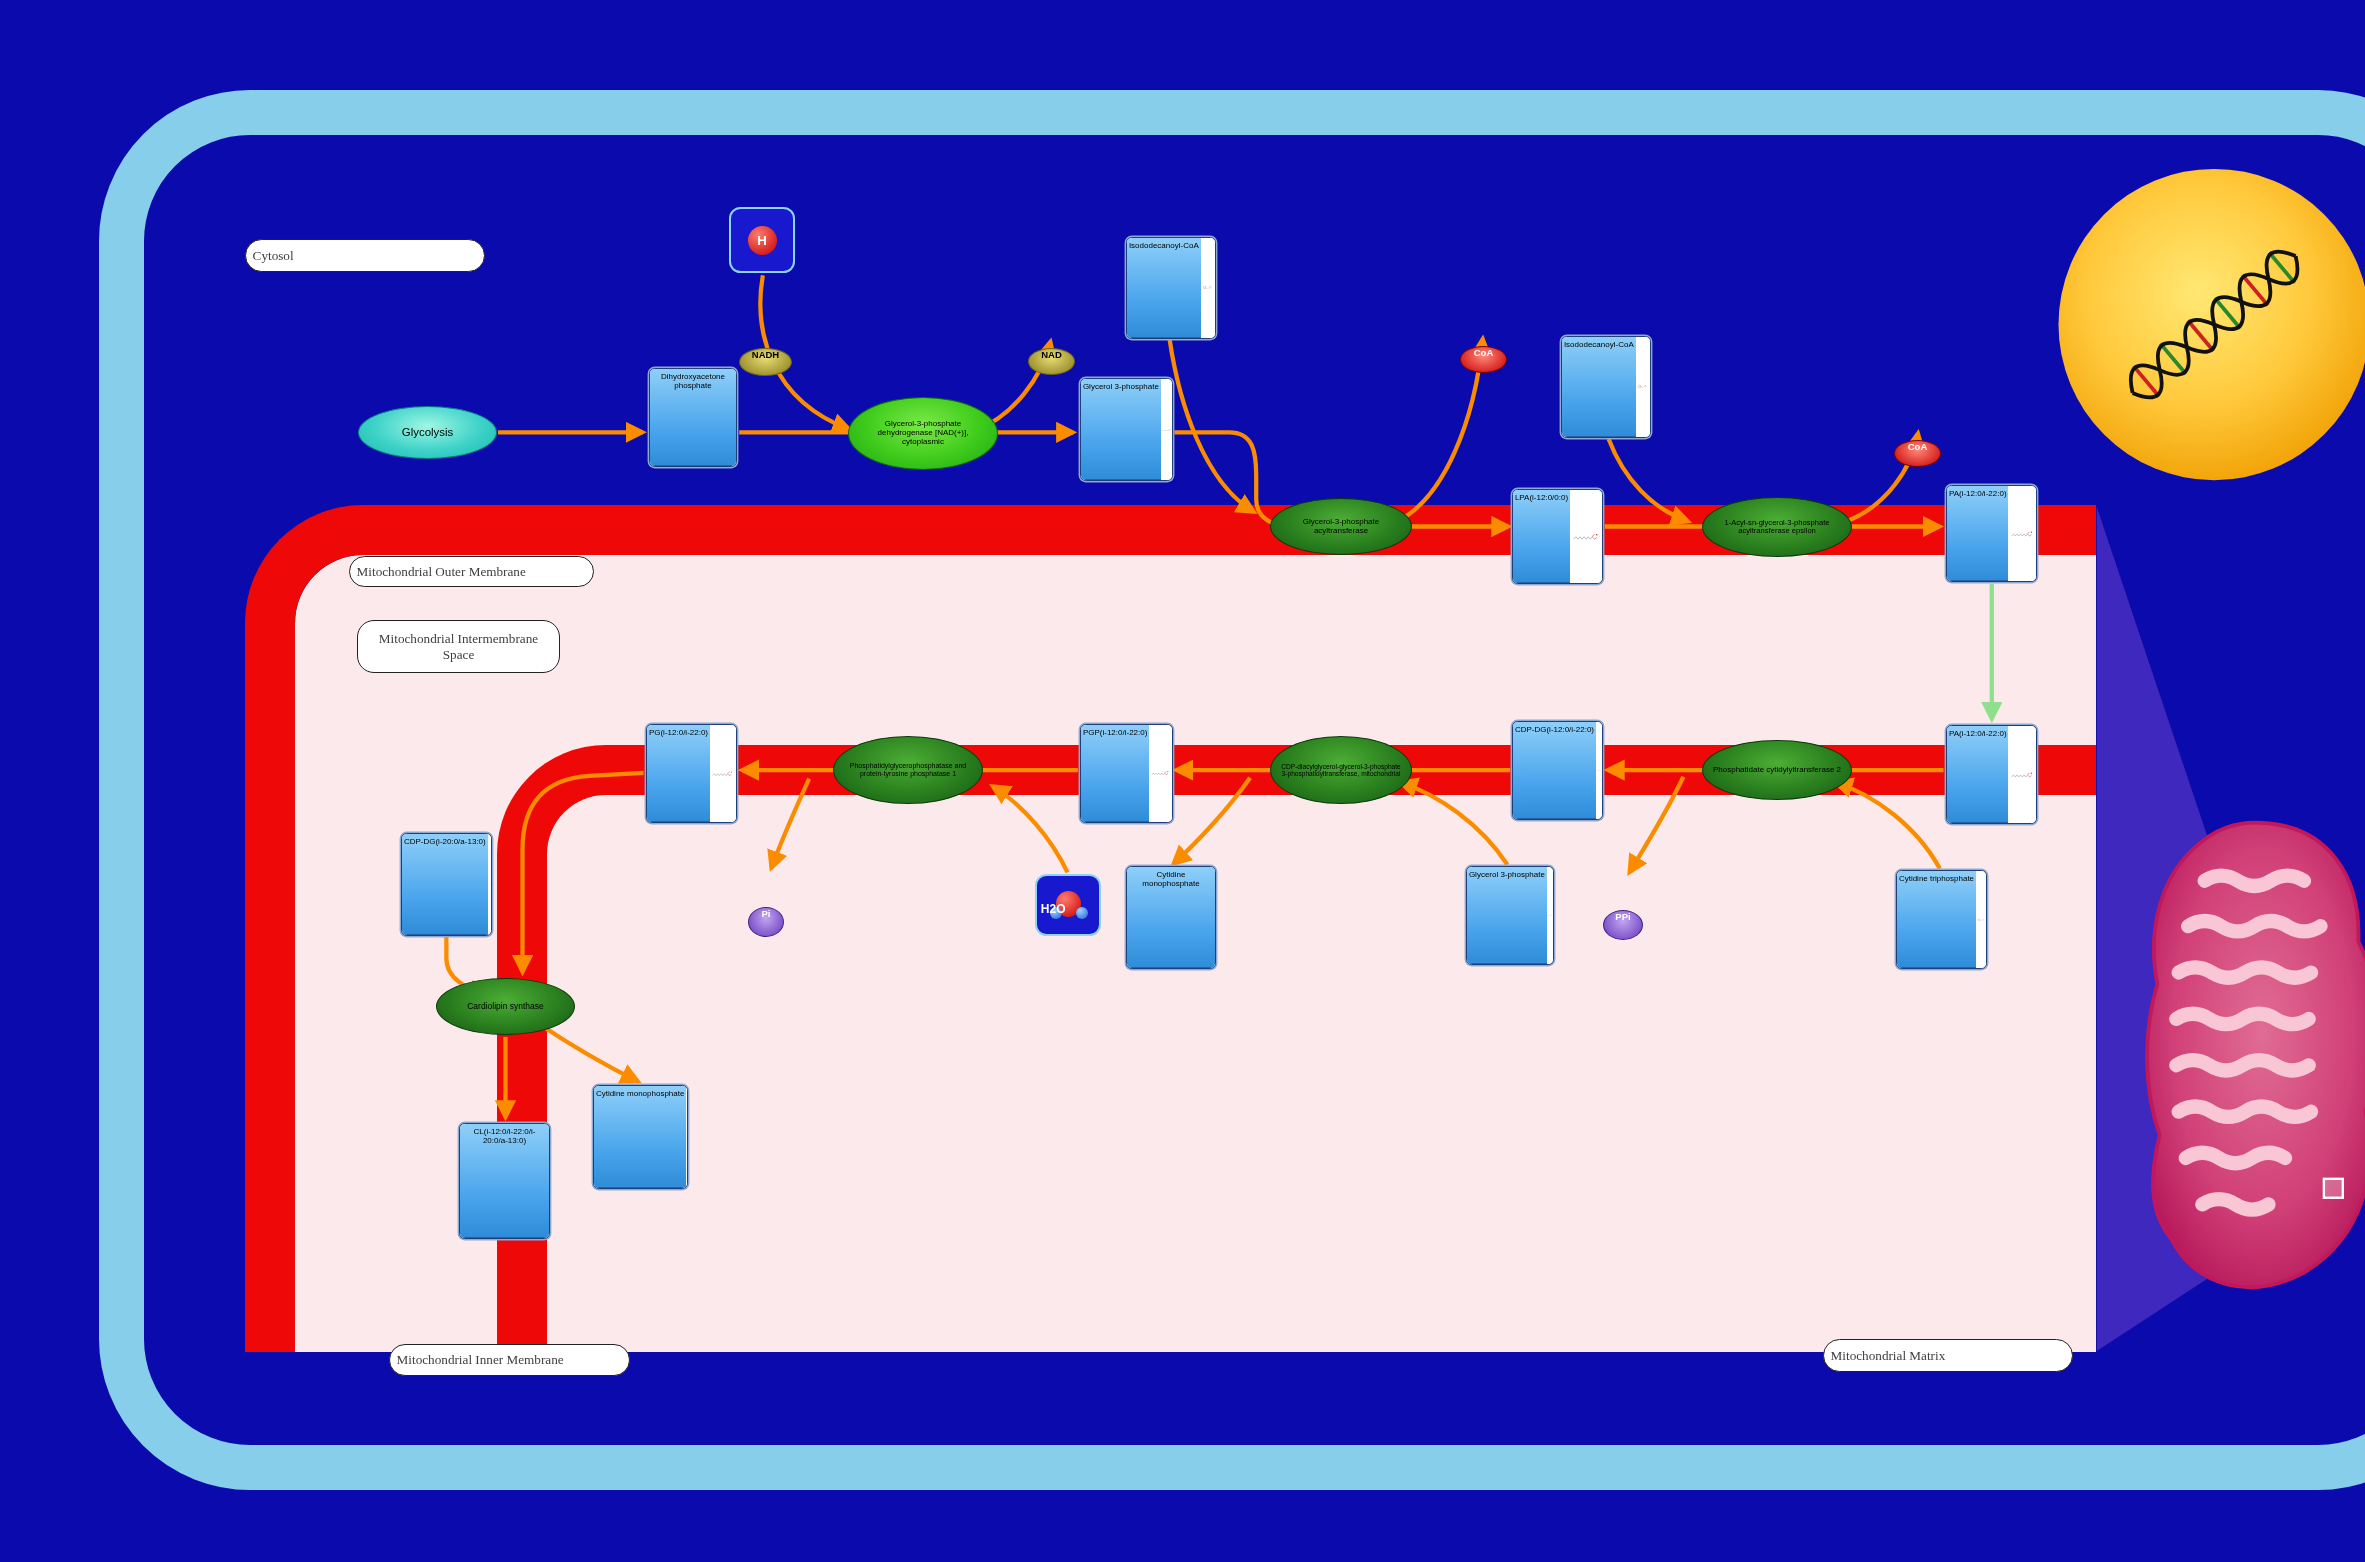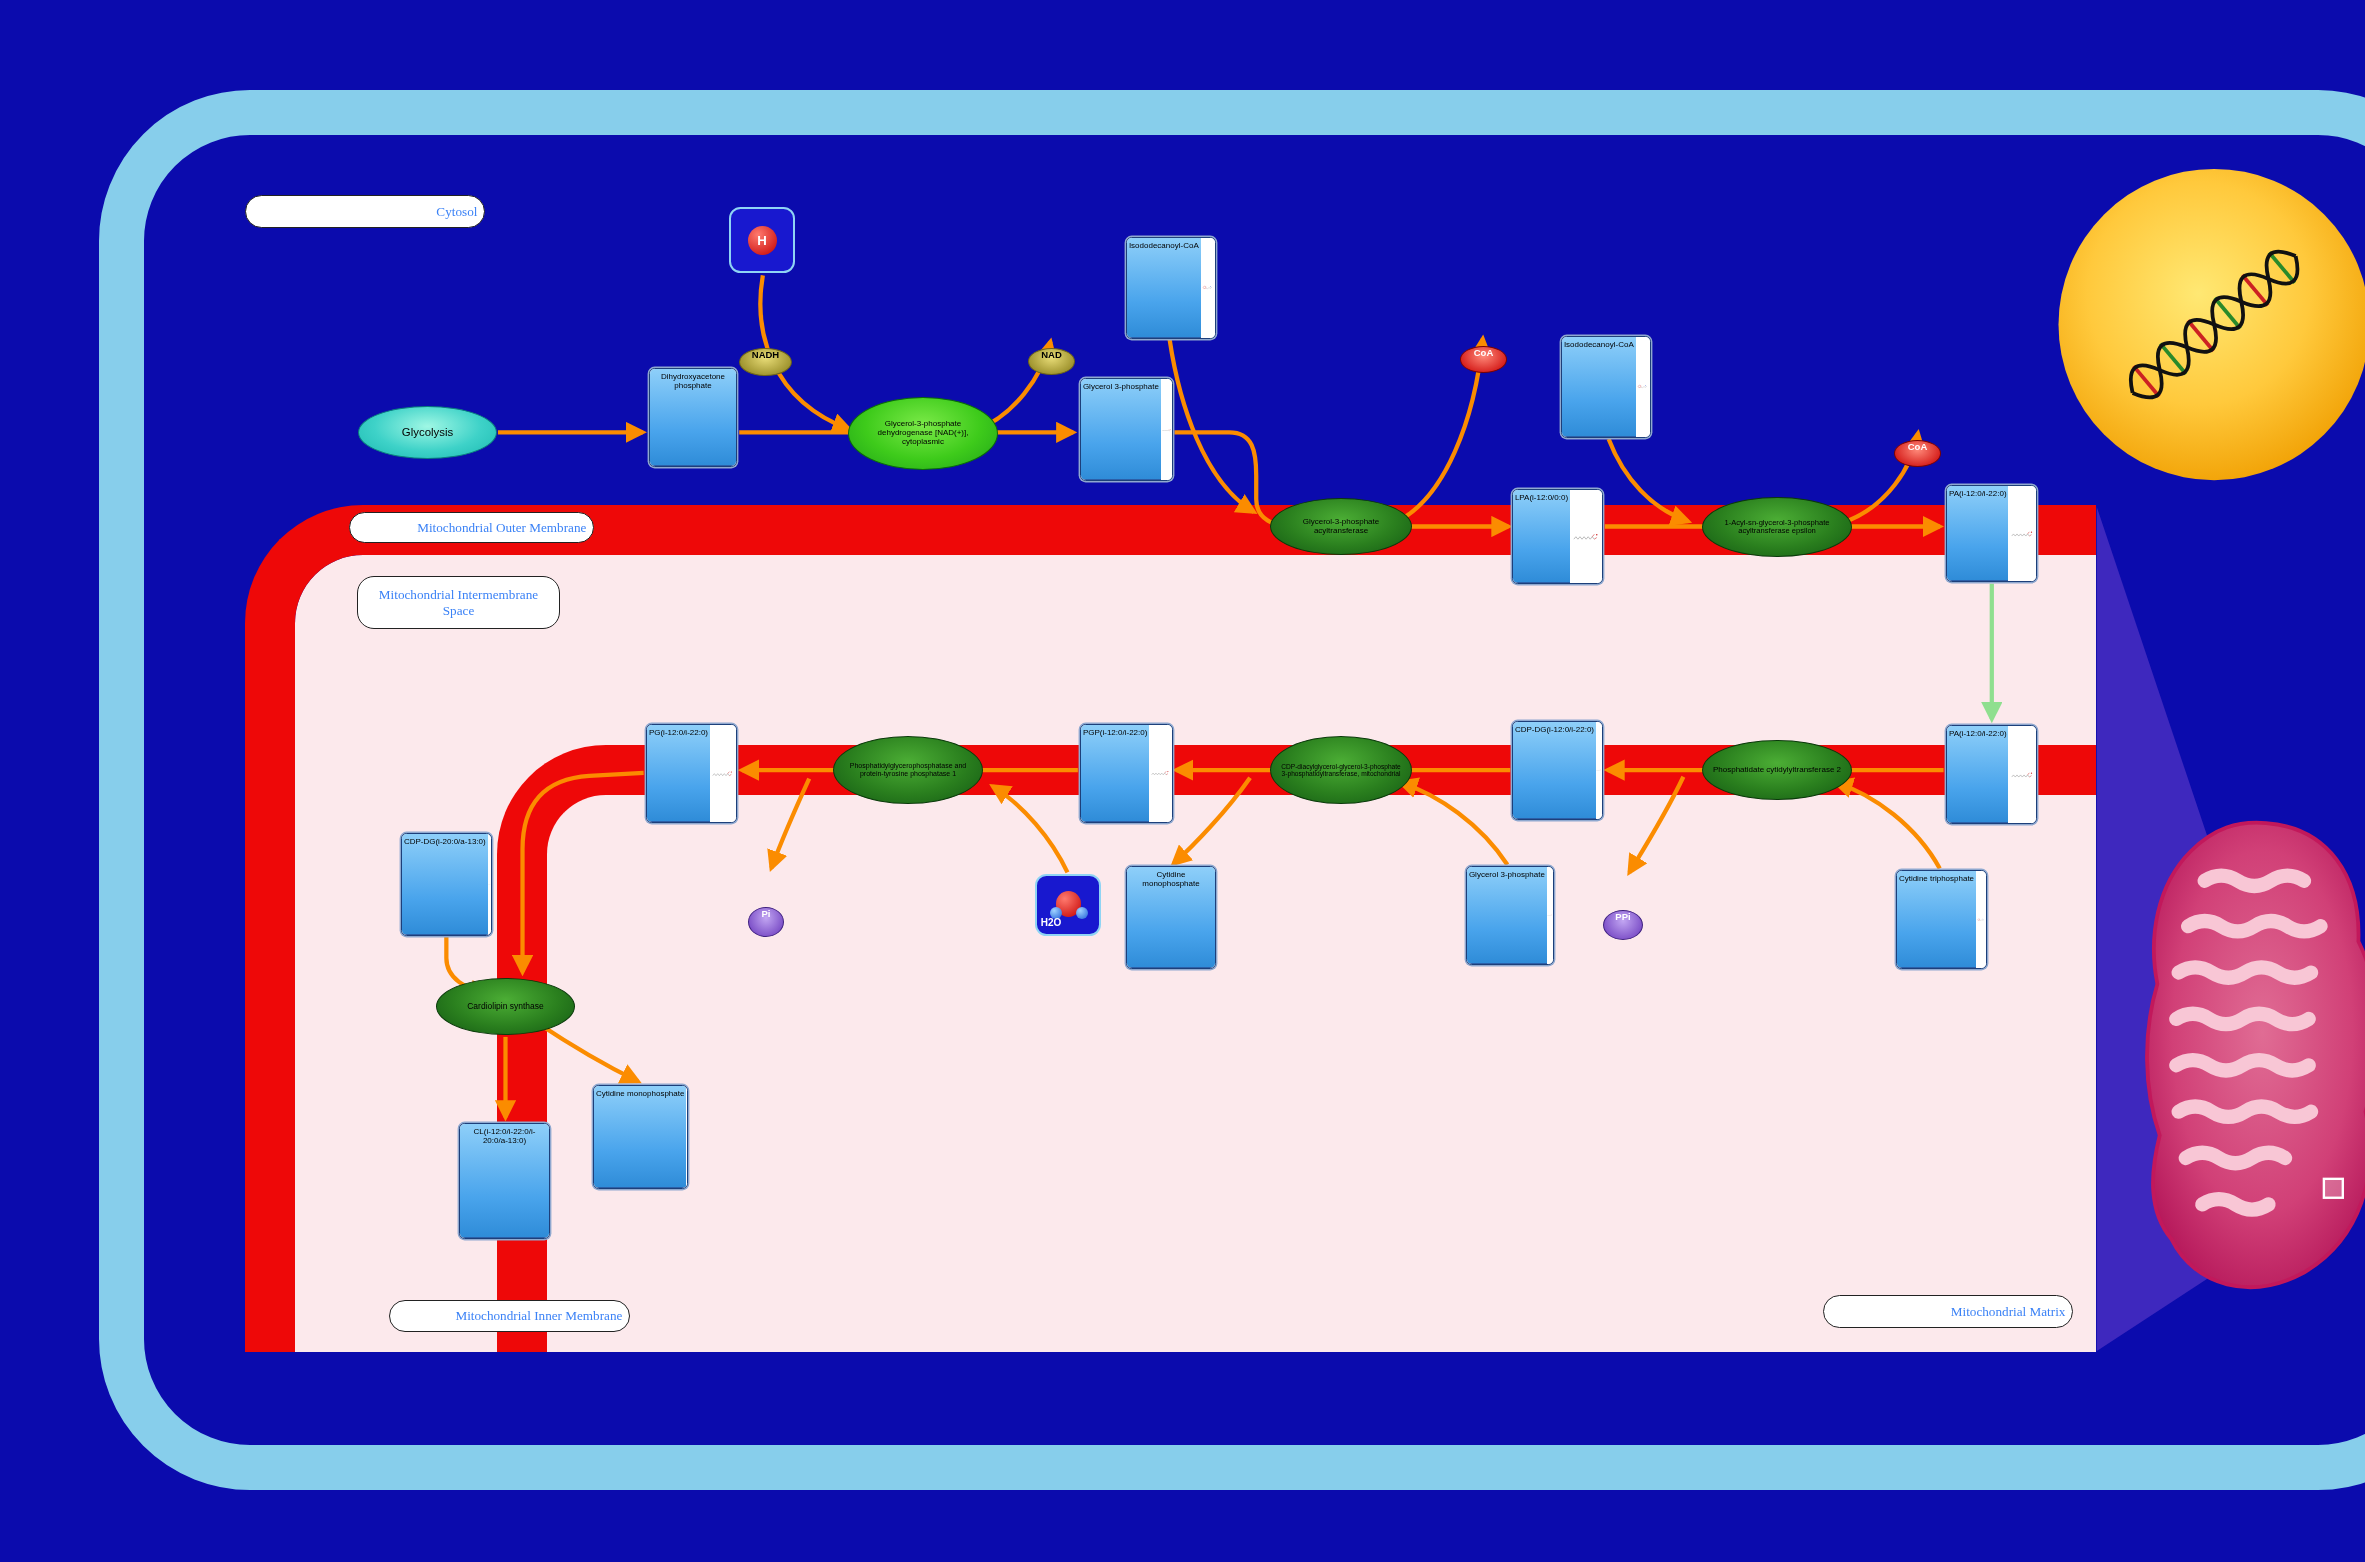--- a/index.html
+++ b/index.html
@@ -10,23 +10,23 @@
         border:45px solid #87CEEB;border-radius:151px;box-sizing:border-box;}
   
   .panel{position:absolute;left:245px;top:505px;width:1851px;height:847px;
          background:#FCE9EC;border-top:50px solid #EE0808;border-left:50px solid #EE0808;
          border-top-left-radius:118px;box-sizing:border-box;background-clip:padding-box;}
   .innermem{position:absolute;left:497px;top:745px;width:1599px;height:607px;
          border-top:50px solid #EE0808;border-left:50px solid #EE0808;
          border-top-left-radius:109px;box-sizing:border-box;background:transparent;}
   
   .tag{position:absolute;background:#fff;border:1.4px solid #222;border-radius:17px;
-       display:flex;align-items:center;justify-content:flex-end;text-align:center;
-       font-family:"Liberation Serif",serif;font-size:13.2px;color:#3b82f6;line-height:1.2;padding:0 6.6px;
-       box-sizing:border-box;}
+       display:flex;align-items:center;justify-content:flex-start;text-align:center;
+       font-family:"Liberation Serif",serif;font-size:13.2px;color:#404040;line-height:1.2;padding:0 6.6px;
+       box-sizing:border-box;margin-top:44px;}
   
   .metab{position:absolute;display:flex;background:#fff;
          border:1.9px solid #1D3F7A;border-radius:5.7px;box-sizing:border-box;overflow:hidden;
          box-shadow:0 0 0 1.4px #8FA8CF;}
   .metab .hd{background:linear-gradient(#8ECFF9 0%,#49A4EC 65%,#2F8CD8 100%);
          color:#000;font-size:8px;line-height:1.15;text-align:center;padding:3.3px 1.9px;
          border-bottom:0.9px solid #2B5FA8;overflow-wrap:anywhere;}
   .metab .bd{flex:1;display:flex;align-items:center;justify-content:center;background:#fff;}
   .metab .bd svg{width:82%;height:auto;}
   
@@ -49,21 +49,21 @@
           box-sizing:border-box;display:flex;align-items:center;justify-content:center;}
   .atom-h{width:29px;height:29px;border-radius:50%;background:radial-gradient(circle at 35% 30%,#FF7A6E,#C40000);
           display:flex;align-items:center;justify-content:center;color:#fff;font-size:13.2px;font-weight:bold;}
   .water-icon{position:relative;width:38px;height:29px;}
   .water-icon .o{position:absolute;left:6.6px;top:0.9px;width:25.5px;height:25.5px;border-radius:50%;
           background:radial-gradient(circle at 35% 30%,#FF7A6E,#C40000);}
   .water-icon .hh{position:absolute;width:12.3px;height:12.3px;border-radius:50%;
           background:radial-gradient(circle at 35% 30%,#9FD2FF,#1E5ED8);}
   .water-icon .h1{left:0.9px;top:16px;}
   .water-icon .h2{left:26.5px;top:16px;}
-  .water-label{position:absolute;left:3.8px;bottom:6px;color:#fff;font-size:10px;font-weight:bold;}
+  .water-label{position:absolute;left:3.8px;bottom:18px;color:#fff;font-size:12px;font-weight:bold;}
   svg.layer{position:absolute;left:0;top:0;pointer-events:none;}
 </style>
 </head>
 <body>
 
 <div id="stage">
 
   <div class="cell"></div>
 
   <div class="panel"></div>

